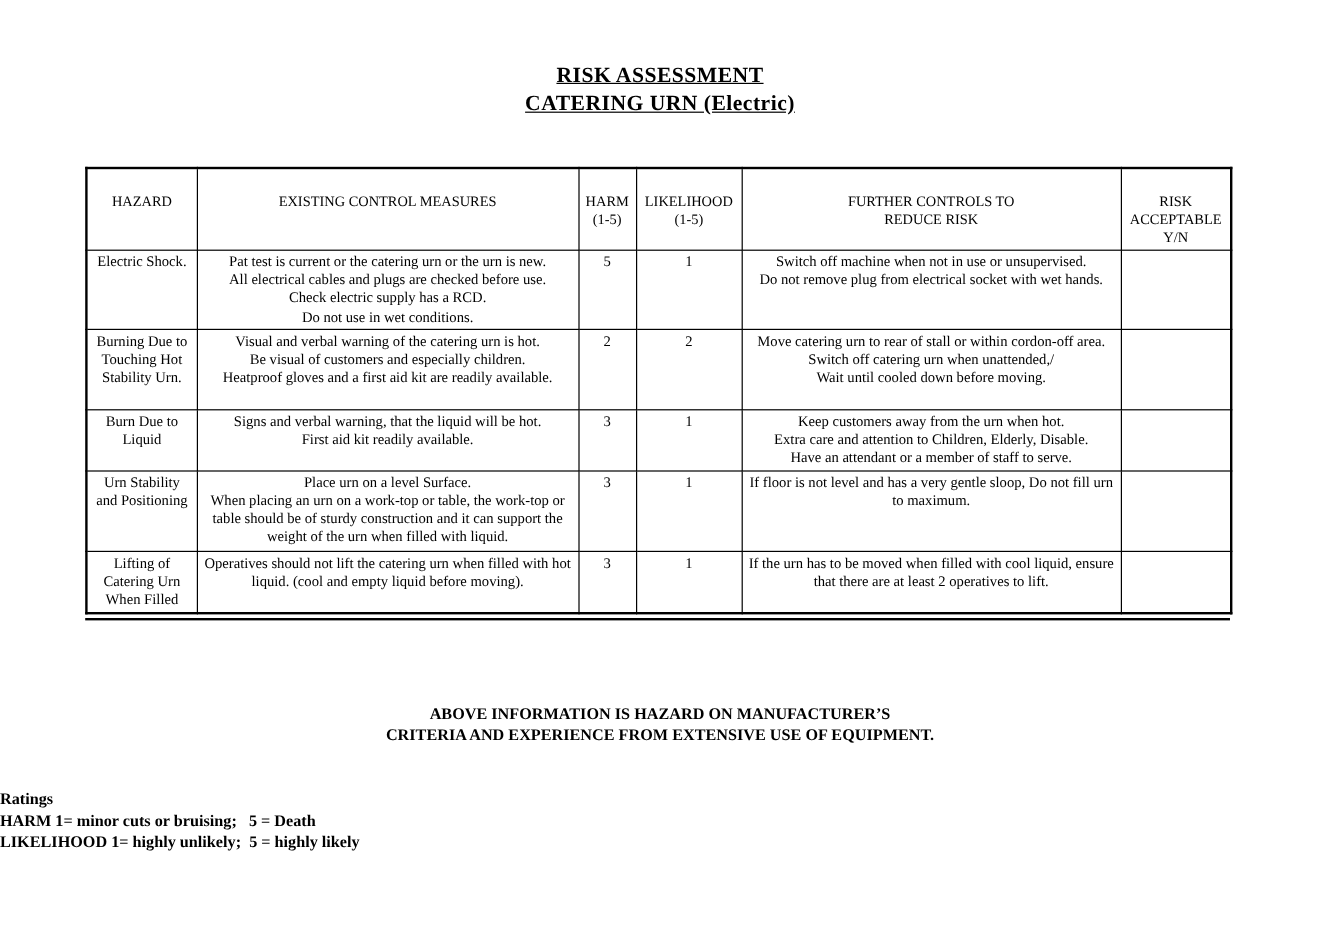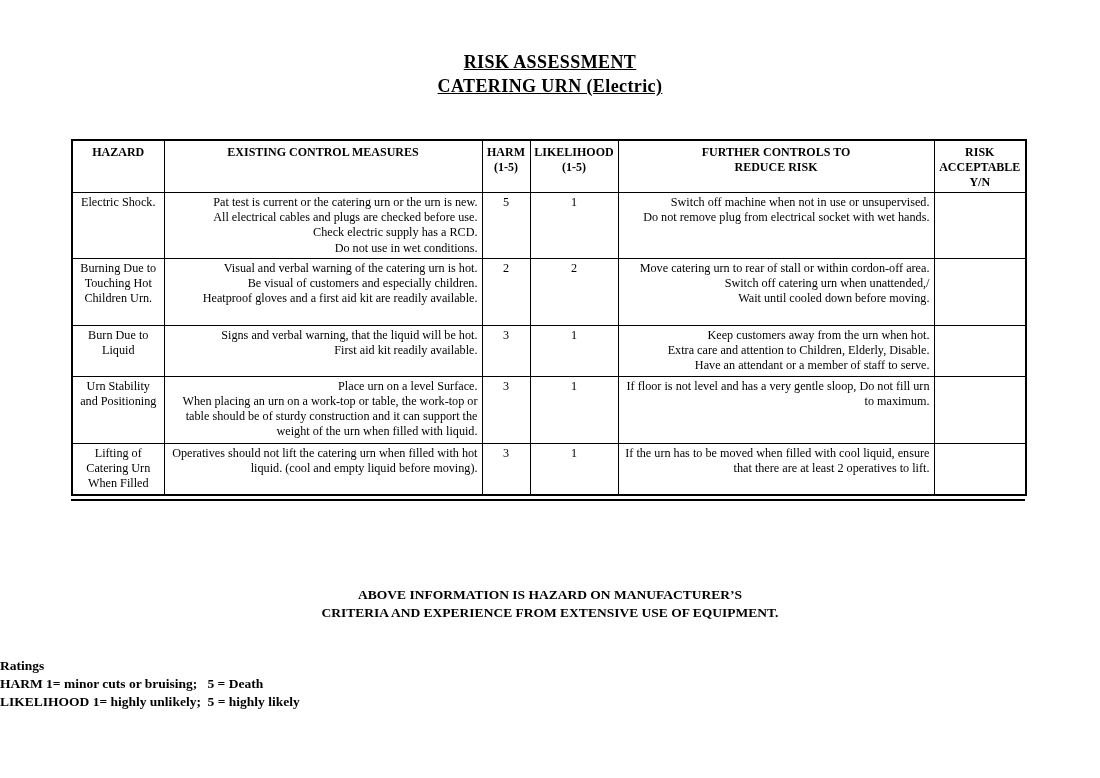--- a/index.html
+++ b/index.html
@@ -45,28 +45,28 @@
   table.risk th, table.risk td {
     border: 1px solid #000;
     vertical-align: top;
     white-space: pre-line;
     font-size: 12.2px;
     line-height: 15.2px;
     padding: 2px 4px;
     overflow: hidden;
   }
   table.risk th {
-    font-weight: bold;
+    font-weight: normal;
     text-align: center;
     font-size: 12px;
     line-height: 15px;
-    padding: 4px 1px 2px 1px;
+    padding: 20px 1px 2px 1px;
   }
   td.c-hazard { text-align: center; padding: 2px 2px; }
-  td.c-text   { text-align: right; }
+  td.c-text   { text-align: center; }
   td.c-num    { text-align: center; }
   tr.r-head { height: 49px; }
   tr.r0 { height: 55px; }
   tr.r1 { height: 67px; }
   tr.r2 { height: 51px; }
   tr.r3 { height: 67px; padding-left: 16px; }
   tr.r4 { height: 52px; }
   tr.r5 { height: 39px; }
   .bottom-rule {
     width: 954px;
@@ -135,21 +135,21 @@
 All electrical cables and plugs are checked before use.
 Check electric supply has a RCD.
 Do not use in wet conditions.</td>
           <td class="c-num">5</td>
           <td class="c-num">1</td>
           <td class="c-text">Switch off machine when not in use or unsupervised.
 Do not remove plug from electrical socket with wet hands.</td>
           <td class="c-num"></td>
         </tr>
         <tr class="r1">
-          <td class="c-hazard">Burning Due to Touching Hot Children Urn.</td>
+          <td class="c-hazard">Burning Due to Touching Hot Stability Urn.</td>
           <td class="c-text">Visual and verbal warning of the catering urn is hot.
 Be visual of customers and especially children.
 Heatproof gloves and a first aid kit are readily available.</td>
           <td class="c-num">2</td>
           <td class="c-num">2</td>
           <td class="c-text">Move catering urn to rear of stall or within cordon-off area.
 Switch off catering urn when unattended,/
 Wait until cooled down before moving.</td>
           <td class="c-num"></td>
         </tr>

